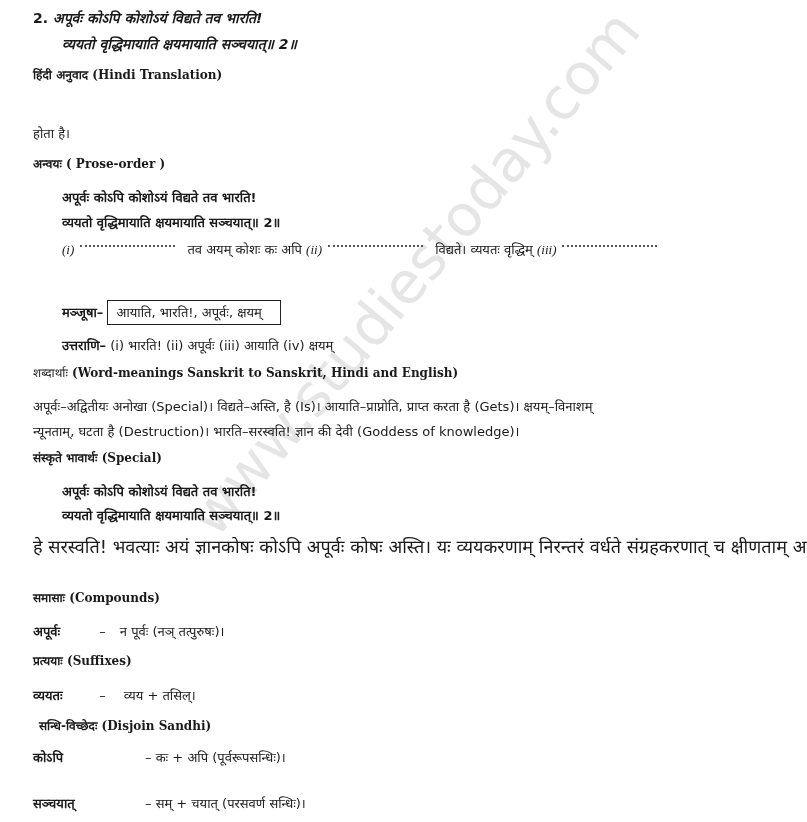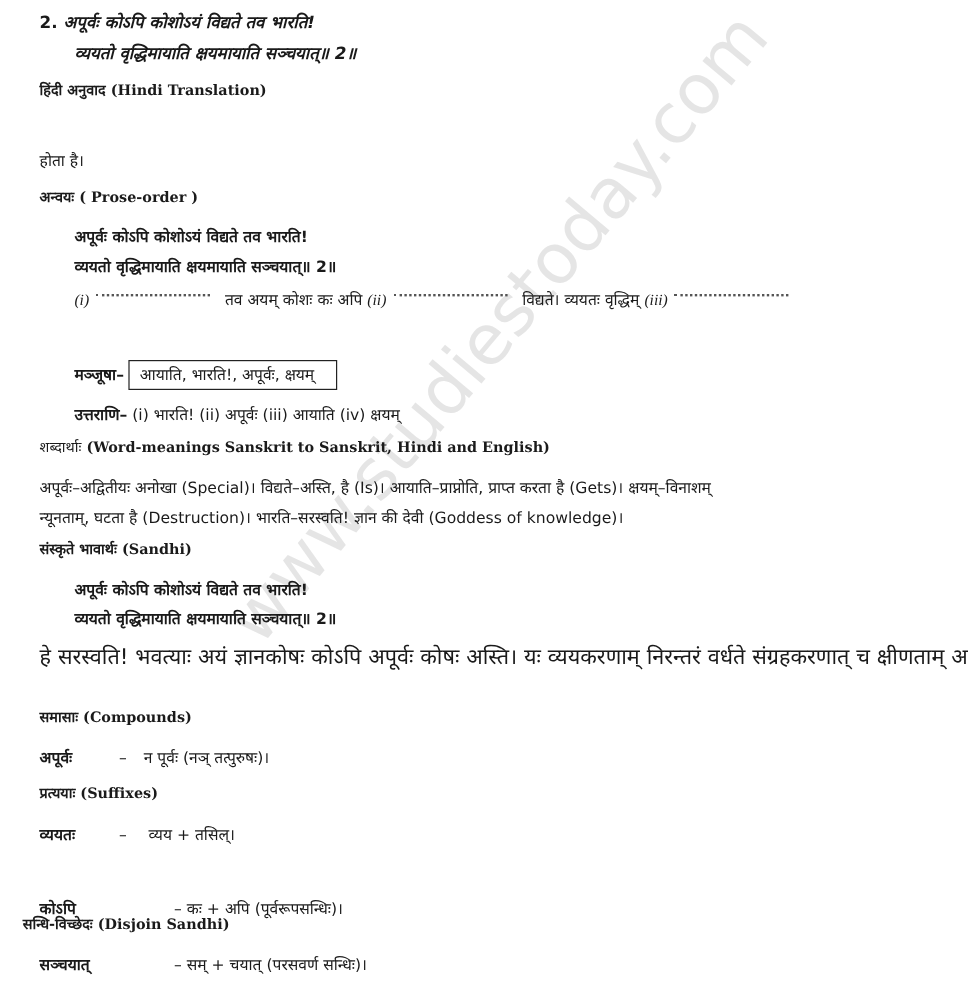--- a/index.html
+++ b/index.html
@@ -70,21 +70,21 @@
 
   <div class="abs head" style="left:33px; top:364px;">
     <span style="font-weight:normal;">शब्दार्थाः</span>
     <span class="en">(Word-meanings Sanskrit to Sanskrit, Hindi and English)</span>
   </div>
   <div class="abs body" style="left:33px; top:397px;">अपूर्वः–अद्वितीयः अनोखा (Special)। विद्यते–अस्ति, है (Is)। आयाति–प्राप्नोति, प्राप्त करता है (Gets)। क्षयम्–विनाशम्</div>
   <div class="abs body" style="left:33px; top:422px;">न्यूनताम्, घटता है (Destruction)। भारति–सरस्वति! ज्ञान की देवी (Goddess of knowledge)।</div>
 
   <div class="abs head" style="left:33px; top:449px;">
     <span>संस्कृते भावार्थः</span>
-    <span class="en">(Sandhi)</span>
+    <span class="en">(Special)</span>
   </div>
   <div class="abs body bold" style="left:62px; top:482px;">अपूर्वः कोऽपि कोशोऽयं विद्यते तव भारति!</div>
   <div class="abs body bold" style="left:62px; top:506px;">व्ययतो वृद्धिमायाति क्षयमायाति सञ्चयात्॥ 2॥</div>
   <div class="abs body" style="left:33px; top:534px; font-size:18px;">हे सरस्वति! भवत्याः अयं ज्ञानकोषः कोऽपि अपूर्वः कोषः अस्ति। यः व्ययकरणाम् निरन्तरं वर्धते संग्रहकरणात् च क्षीणताम् आप्नोति।</div>
 
   <div class="abs head" style="left:33px; top:589px;">
     <span>समासाः</span>
     <span class="en">(Compounds)</span>
   </div>
   <div class="abs body" style="left:33px; top:622px;">
@@ -96,21 +96,21 @@
   <div class="abs head" style="left:33px; top:652px;">
     <span>प्रत्ययाः</span>
     <span class="en">(Suffixes)</span>
   </div>
   <div class="abs body" style="left:33px; top:686px;">
     <span class="tbl-key2">व्ययतः</span>
     <span style="margin-right:14px;">–</span>
     <span>व्यय + तसिल्।</span>
   </div>
 
-  <div class="abs head" style="left:19px; top:717px;margin-top:44px;">
+  <div class="abs head" style="left:39px; top:717px;">
     <span>सन्धि-विच्छेदः</span>
     <span class="en">(Disjoin Sandhi)</span>
   </div>
   <div class="abs body" style="left:33px; top:748px;">
     <span class="tbl-key">कोऽपि</span><span>– कः  + अपि (पूर्वरूपसन्धिः)।</span>
   </div>
   <div class="abs body" style="left:33px; top:794px;">
     <span class="tbl-key">सञ्चयात्</span><span>– सम्  + चयात् (परसवर्ण सन्धिः)।</span>
   </div>
 

